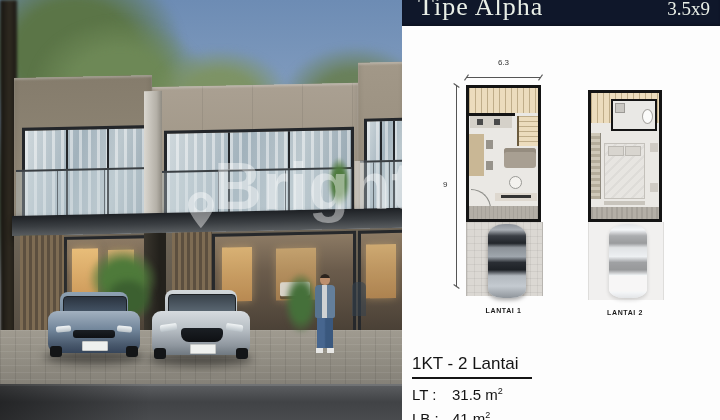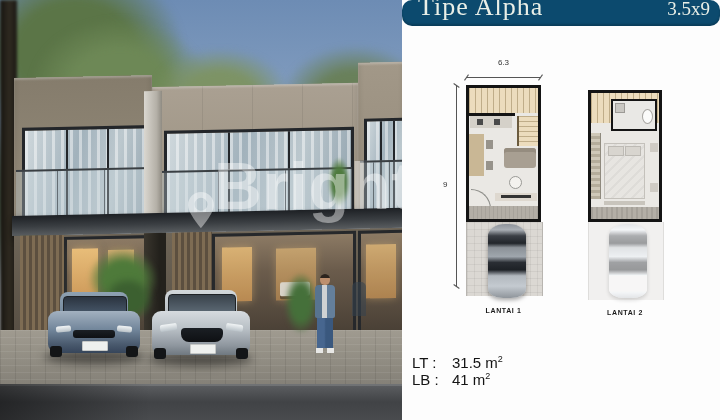--- a/index.html
+++ b/index.html
@@ -111,21 +111,21 @@
   #man-shoes{position:absolute;left:6px;top:74px;width:18px;height:5px;background:linear-gradient(90deg,#e8e8e6 0 40%,transparent 40% 60%,#e8e8e6 60%);}
   #person2{left:352px;top:282px;width:14px;height:34px;border-radius:5px 5px 0 0;background:#35424e;opacity:.55;}
 
   
   #watermark{left:188px;top:148px;width:260px;height:100px;opacity:.45;color:#fff;}
   #wm-text{position:absolute;left:26px;top:0;font-size:66px;font-weight:700;letter-spacing:1px;color:rgba(255,255,255,.95);font-family:"Liberation Sans",sans-serif;}
   #wm-pin{position:absolute;left:0;top:44px;}
 
   
   #panel{left:402px;top:0;width:318px;height:420px;background:#fdfdfd;}
-  #header{position:absolute;left:0;top:0;width:318px;height:26px;background:#0c4a6e;overflow:hidden;box-shadow:inset 0 -2px 2px rgba(0,0,0,.18);border-radius:10px;}
+  #header{position:absolute;left:0;top:0;width:318px;height:26px;background:#0f172a;overflow:hidden;box-shadow:inset 0 -2px 2px rgba(0,0,0,.18);}
   #header-title{position:absolute;left:16px;top:-8px;font-family:"Liberation Serif",serif;font-size:26px;letter-spacing:1px;color:#e9efe7;}
   #header-size{position:absolute;right:10px;top:-2px;font-family:"Liberation Serif",serif;font-size:19px;color:#e9efe7;}
 
   .dim-label{font-size:8px;color:#333;}
   #dim-h-label{left:64px;top:58px;width:75px;text-align:center;}
   #dim-h{left:64px;top:77px;width:75px;height:1px;background:#555;}
   #dim-h::before,#dim-h::after{content:"";position:absolute;top:-3px;width:1px;height:7px;background:#555;transform:rotate(35deg);}
   #dim-h::before{left:0;} #dim-h::after{right:0;}
   #dim-v{left:54px;top:85px;width:1px;height:202px;background:#555;}
   #dim-v::before,#dim-v::after{content:"";position:absolute;left:-3px;width:7px;height:1px;background:#555;transform:rotate(35deg);}
@@ -178,21 +178,21 @@
   #p2-bed::before{content:"";position:absolute;left:3px;top:2px;width:14px;height:8px;background:#d8d5cf;border:1px solid #bdbab4;}
   #p2-bed::after{content:"";position:absolute;right:3px;top:2px;width:14px;height:8px;background:#d8d5cf;border:1px solid #bdbab4;}
   #p2-night{right:1px;top:50px;width:8px;height:9px;background:#cfcbc4;}
   #p2-night2{right:1px;top:90px;width:8px;height:9px;background:#cfcbc4;}
   #p2-bench{left:13px;bottom:14px;width:41px;height:4px;background:#c8c4bc;}
   #p2-balcony{left:0;right:0;bottom:0;height:12px;background:repeating-linear-gradient(90deg,rgba(0,0,0,.08) 0 2px,rgba(0,0,0,0) 2px 5px),#b3aea6;}
 
   
   #specs{left:10px;top:354px;width:290px;color:#141414;}
   #specs-title{font-size:17px;font-weight:500;border-bottom:2px solid #141414;display:inline-block;padding:0 14px 3px 0;}
-  .spec-row{display:flex;font-size:15px;}
+  .spec-row{display:flex;font-size:15px;margin-top:7px;}
   .spec-label{width:40px;}
   .spec-value{width:62px;text-align:left;}
   sup{font-size:9px;}
 </style>
 </head>
 <body>
 
 <div id="stage">
 
   <div id="photo" class="abs">
@@ -315,20 +315,21 @@
       <div id="p2-night" class="abs"></div>
       <div id="p2-night2" class="abs"></div>
       <div id="p2-bench" class="abs"></div>
       <div id="p2-balcony" class="abs"></div>
     </div>
     <div id="p2-carport" class="abs"></div>
     <div id="p2-car" class="abs plan-car"></div>
     <div id="plan2-label" class="abs plan-label">LANTAI 2</div>
 
     <div id="specs" class="abs">
+      <div id="specs-title">1KT - 2 Lantai</div>
       <div class="spec-row">
         <span class="spec-label">LT :</span>
         <span class="spec-value"><span>31.5 m</span><sup>2</sup></span>
       </div>
       <div class="spec-row">
         <span class="spec-label">LB :</span>
         <span class="spec-value"><span>41 m</span><sup>2</sup></span>
       </div>
     </div>
   </div>

